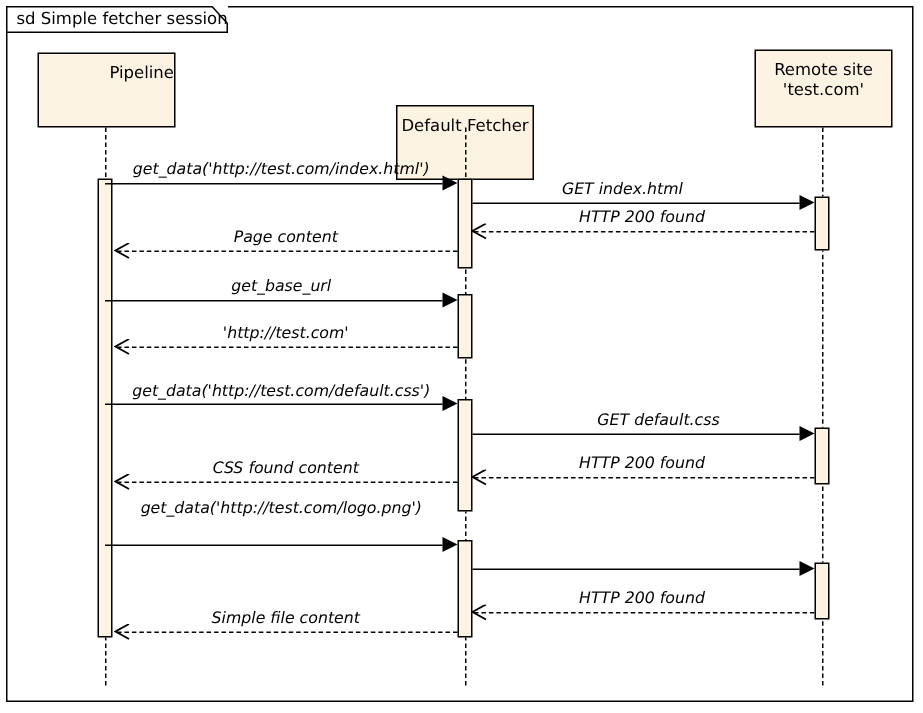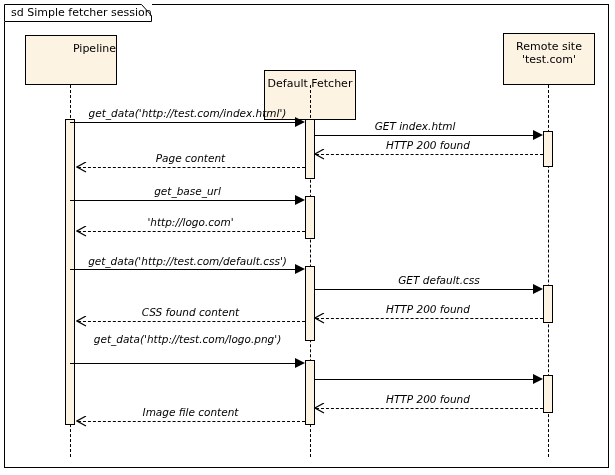--- a/index.html
+++ b/index.html
@@ -183,21 +183,21 @@
   <div class="msg-label" style="left:78px; top:152px; width:225px;">Page content</div>
   <div class="msg-line dashed" style="left:78px; top:167px; width:227px;"></div>
   <svg class="arrow-open" style="left:76px; top:162px;" viewBox="0 0 11 11">
     <path d="M 10 0 L 1 5 L 10 10" fill="none" stroke="#000000" stroke-width="1.2"></path>
   </svg>
 
   <div class="msg-label" style="left:70px; top:185px; width:235px;">get_base_url</div>
   <div class="msg-line" style="left:70px; top:200px; width:225px;"></div>
   <div class="arrow-solid right" style="left:295px; top:195px;"></div>
 
-  <div class="msg-label" style="left:78px; top:216px; width:225px;">'http://logo.com'</div>
+  <div class="msg-label" style="left:78px; top:216px; width:225px;">'http://test.com'</div>
   <div class="msg-line dashed" style="left:78px; top:231px; width:227px;"></div>
   <svg class="arrow-open" style="left:76px; top:226px;" viewBox="0 0 11 11">
     <path d="M 10 0 L 1 5 L 10 10" fill="none" stroke="#000000" stroke-width="1.2"></path>
   </svg>
 
   <div class="msg-label" style="left:70px; top:255px; width:235px;text-align:center;">get_data('http://test.com/default.css')</div>
   <div class="msg-line" style="left:70px; top:269px; width:225px;"></div>
   <div class="arrow-solid right" style="left:295px; top:264px;"></div>
 
   <div class="msg-label" style="left:301px; top:274px; width:220px;padding-left:28px;">GET default.css</div>
@@ -222,19 +222,19 @@
 
   <div class="msg-line" style="left:315px; top:379px; width:218px;"></div>
   <div class="arrow-solid right" style="left:533px; top:374px;"></div>
 
   <div class="msg-label" style="left:318px; top:393px; width:220px;">HTTP 200 found</div>
   <div class="msg-line dashed" style="left:316px; top:408px; width:227px;"></div>
   <svg class="arrow-open" style="left:314px; top:403px;" viewBox="0 0 11 11">
     <path d="M 10 0 L 1 5 L 10 10" fill="none" stroke="#000000" stroke-width="1.2"></path>
   </svg>
 
-  <div class="msg-label" style="left:78px; top:406px; width:225px;">Image file content</div>
+  <div class="msg-label" style="left:78px; top:406px; width:225px;">Simple file content</div>
   <div class="msg-line dashed" style="left:78px; top:421px; width:227px;"></div>
   <svg class="arrow-open" style="left:76px; top:416px;" viewBox="0 0 11 11">
     <path d="M 10 0 L 1 5 L 10 10" fill="none" stroke="#000000" stroke-width="1.2"></path>
   </svg>
 
 </div>
 
 </body></html>

